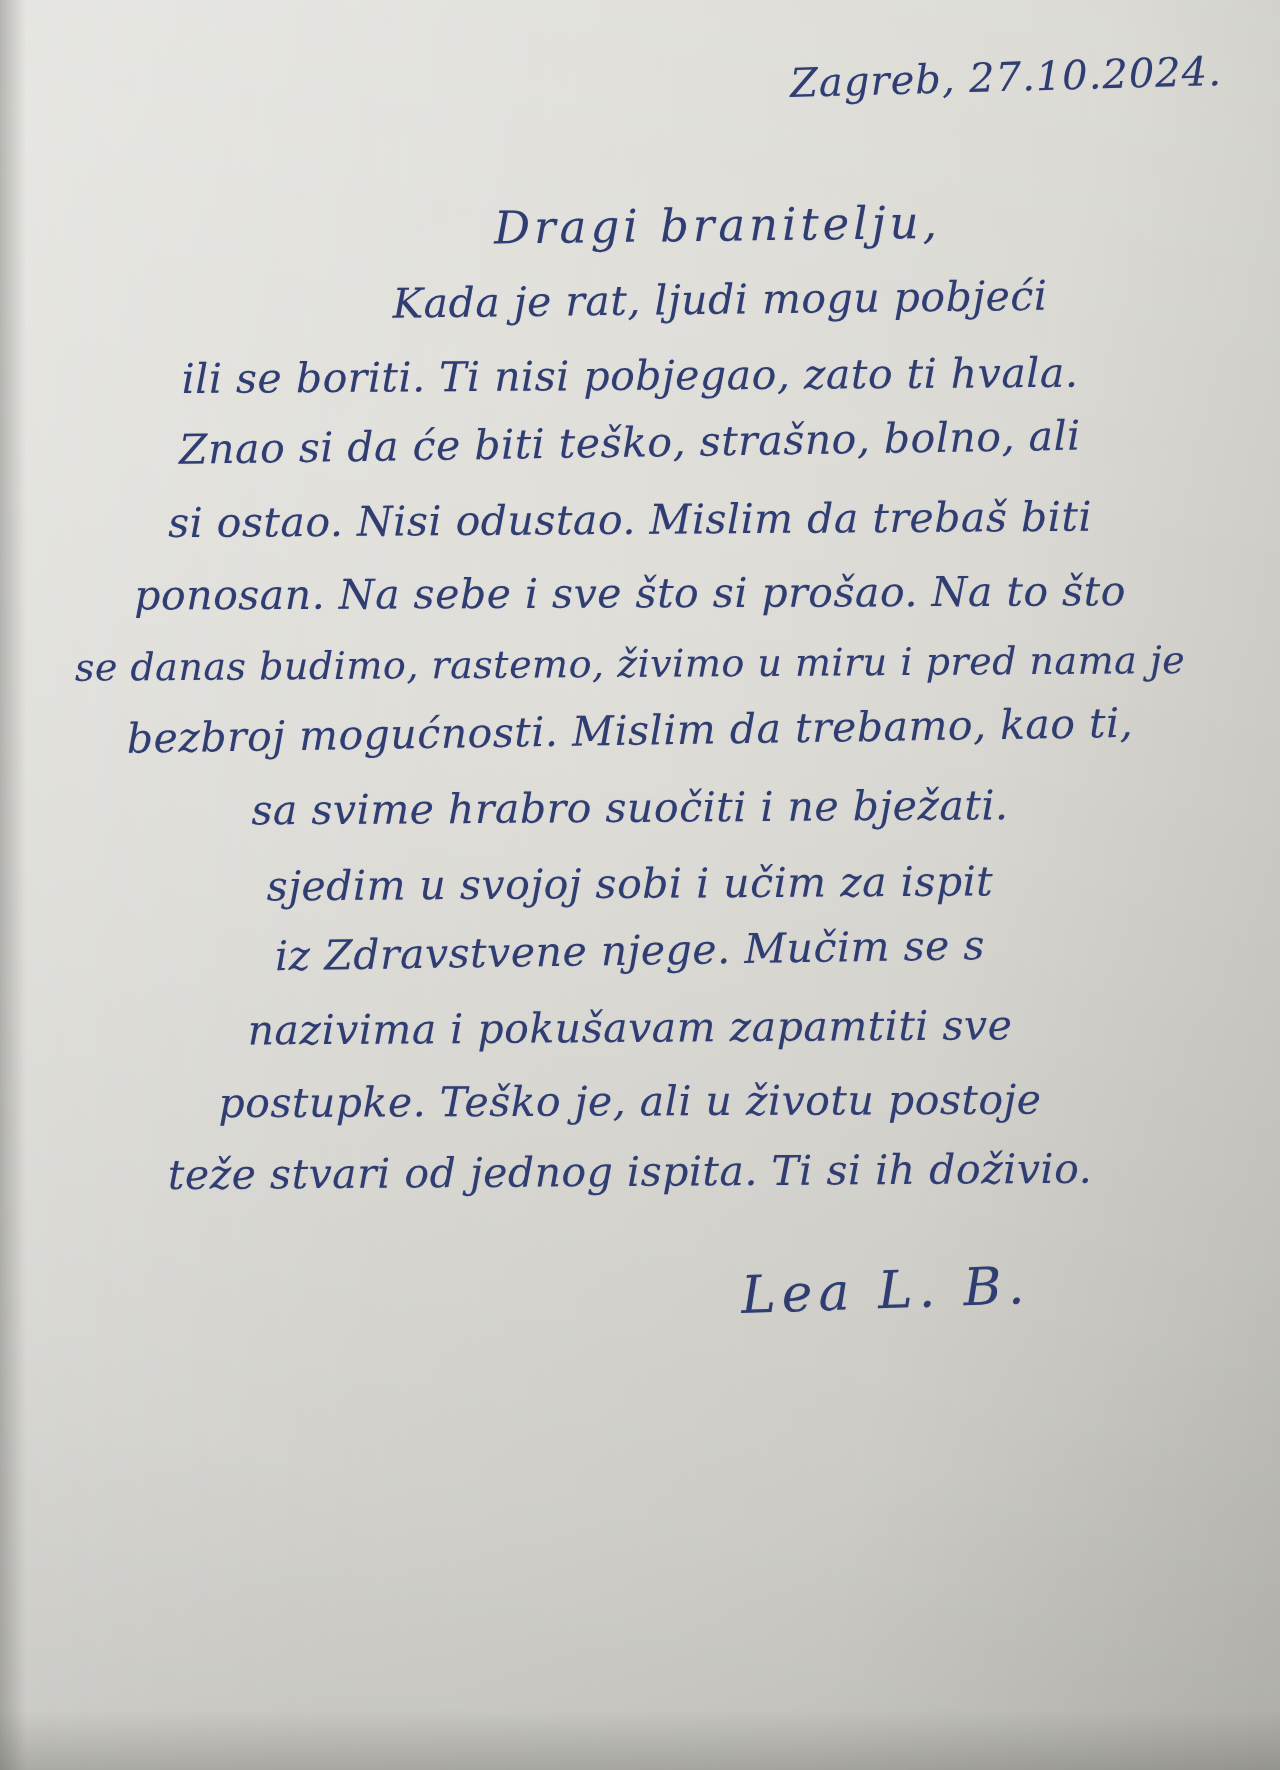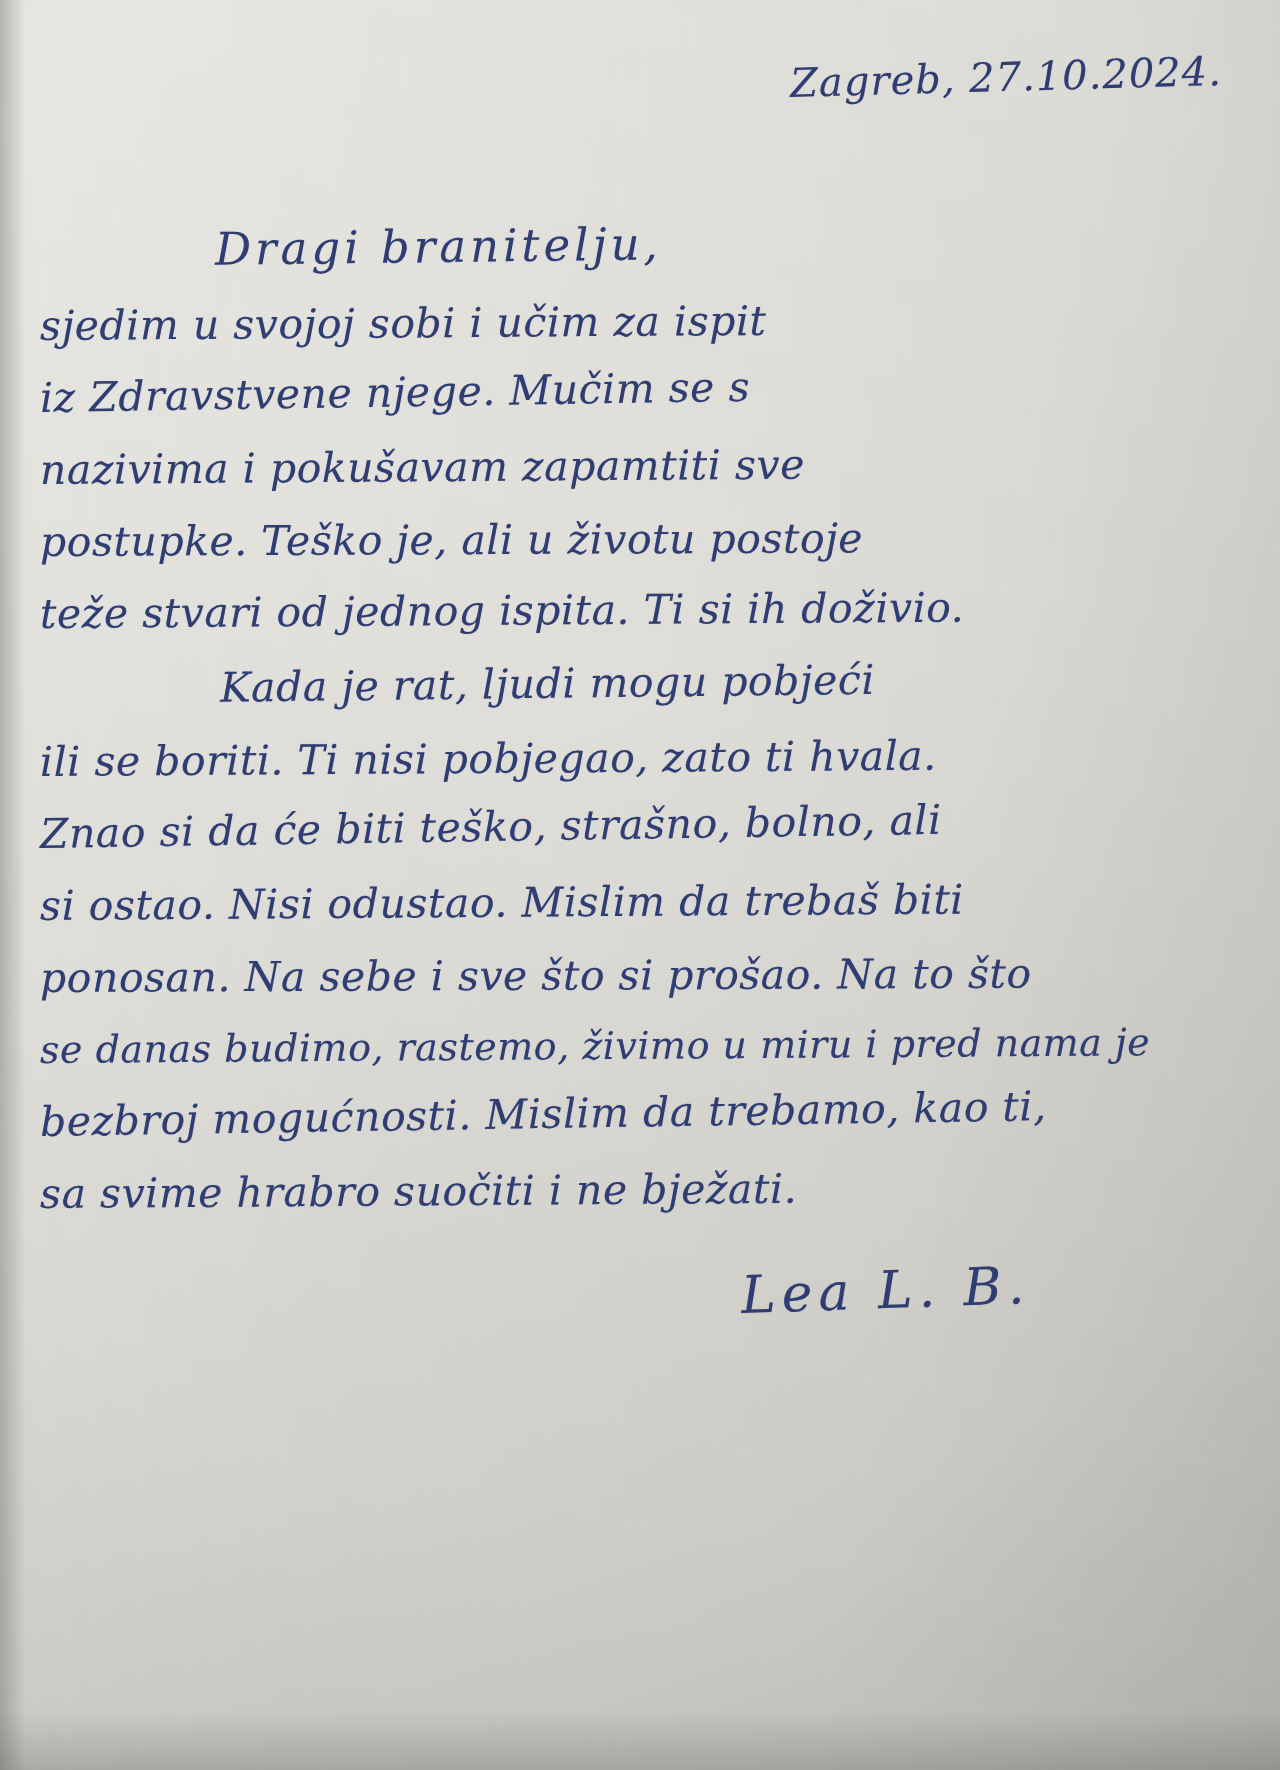--- a/index.html
+++ b/index.html
@@ -71,21 +71,22 @@
     letter-spacing: 1px;
     transform: rotate(-1.6deg);
     transform-origin: right center;
     white-space: nowrap;
   }
 
   .body-block {
     position: absolute;
     left: 40px;
     right: 60px;
-    top: 214px;
+    top: 196px;
+    text-align: center;
   }
 
   .para {
     margin: 0 0 4px 0;
   }
   .line {
     font-size: 41px;
     line-height: 72px;
     white-space: nowrap;
     letter-spacing: 0.5px;
@@ -124,35 +125,35 @@
   <div class="edge-left"></div>
   <div class="edge-bottom"></div>
 
   <div class="ink date">Zagreb, 27.10.2024.</div>
 
   <div class="body-block">
 
     <div class="ink salutation tilt1">Dragi branitelju,</div>
 
     <div class="para">
-      <div class="ink line tilt2">sjedim u svojoj sobi i učim za ispit</div>
-      <div class="ink line tilt3">iz Zdravstvene njege. Mučim se s</div>
-      <div class="ink line tilt2">nazivima i pokušavam zapamtiti sve</div>
-      <div class="ink line tilt4">postupke. Teško je, ali u životu postoje</div>
-      <div class="ink line tilt2">teže stvari od jednog ispita. Ti si ih doživio.</div>
-    </div>
-
-    <div class="para">
       <div class="ink line indent tilt1">Kada je rat, ljudi mogu pobjeći</div>
       <div class="ink line tilt2">ili se boriti. Ti nisi pobjegao, zato ti hvala.</div>
       <div class="ink line tilt3">Znao si da će biti teško, strašno, bolno, ali</div>
       <div class="ink line tilt2">si ostao. Nisi odustao. Mislim da trebaš biti</div>
       <div class="ink line tilt4">ponosan. Na sebe i sve što si prošao. Na to što</div>
       <div class="ink line tilt2" style="font-size:38px;">se danas budimo, rastemo, živimo u miru i pred nama je</div>
       <div class="ink line tilt3">bezbroj mogućnosti. Mislim da trebamo, kao ti,</div>
       <div class="ink line tilt2">sa svime hrabro suočiti i ne bježati.</div>
     </div>
 
+    <div class="para">
+      <div class="ink line tilt2">sjedim u svojoj sobi i učim za ispit</div>
+      <div class="ink line tilt3">iz Zdravstvene njege. Mučim se s</div>
+      <div class="ink line tilt2">nazivima i pokušavam zapamtiti sve</div>
+      <div class="ink line tilt4">postupke. Teško je, ali u životu postoje</div>
+      <div class="ink line tilt2">teže stvari od jednog ispita. Ti si ih doživio.</div>
+    </div>
+
 
   </div>
 
   <div class="ink signature">Lea L. B.</div>
 </div>
 
 </body></html>

